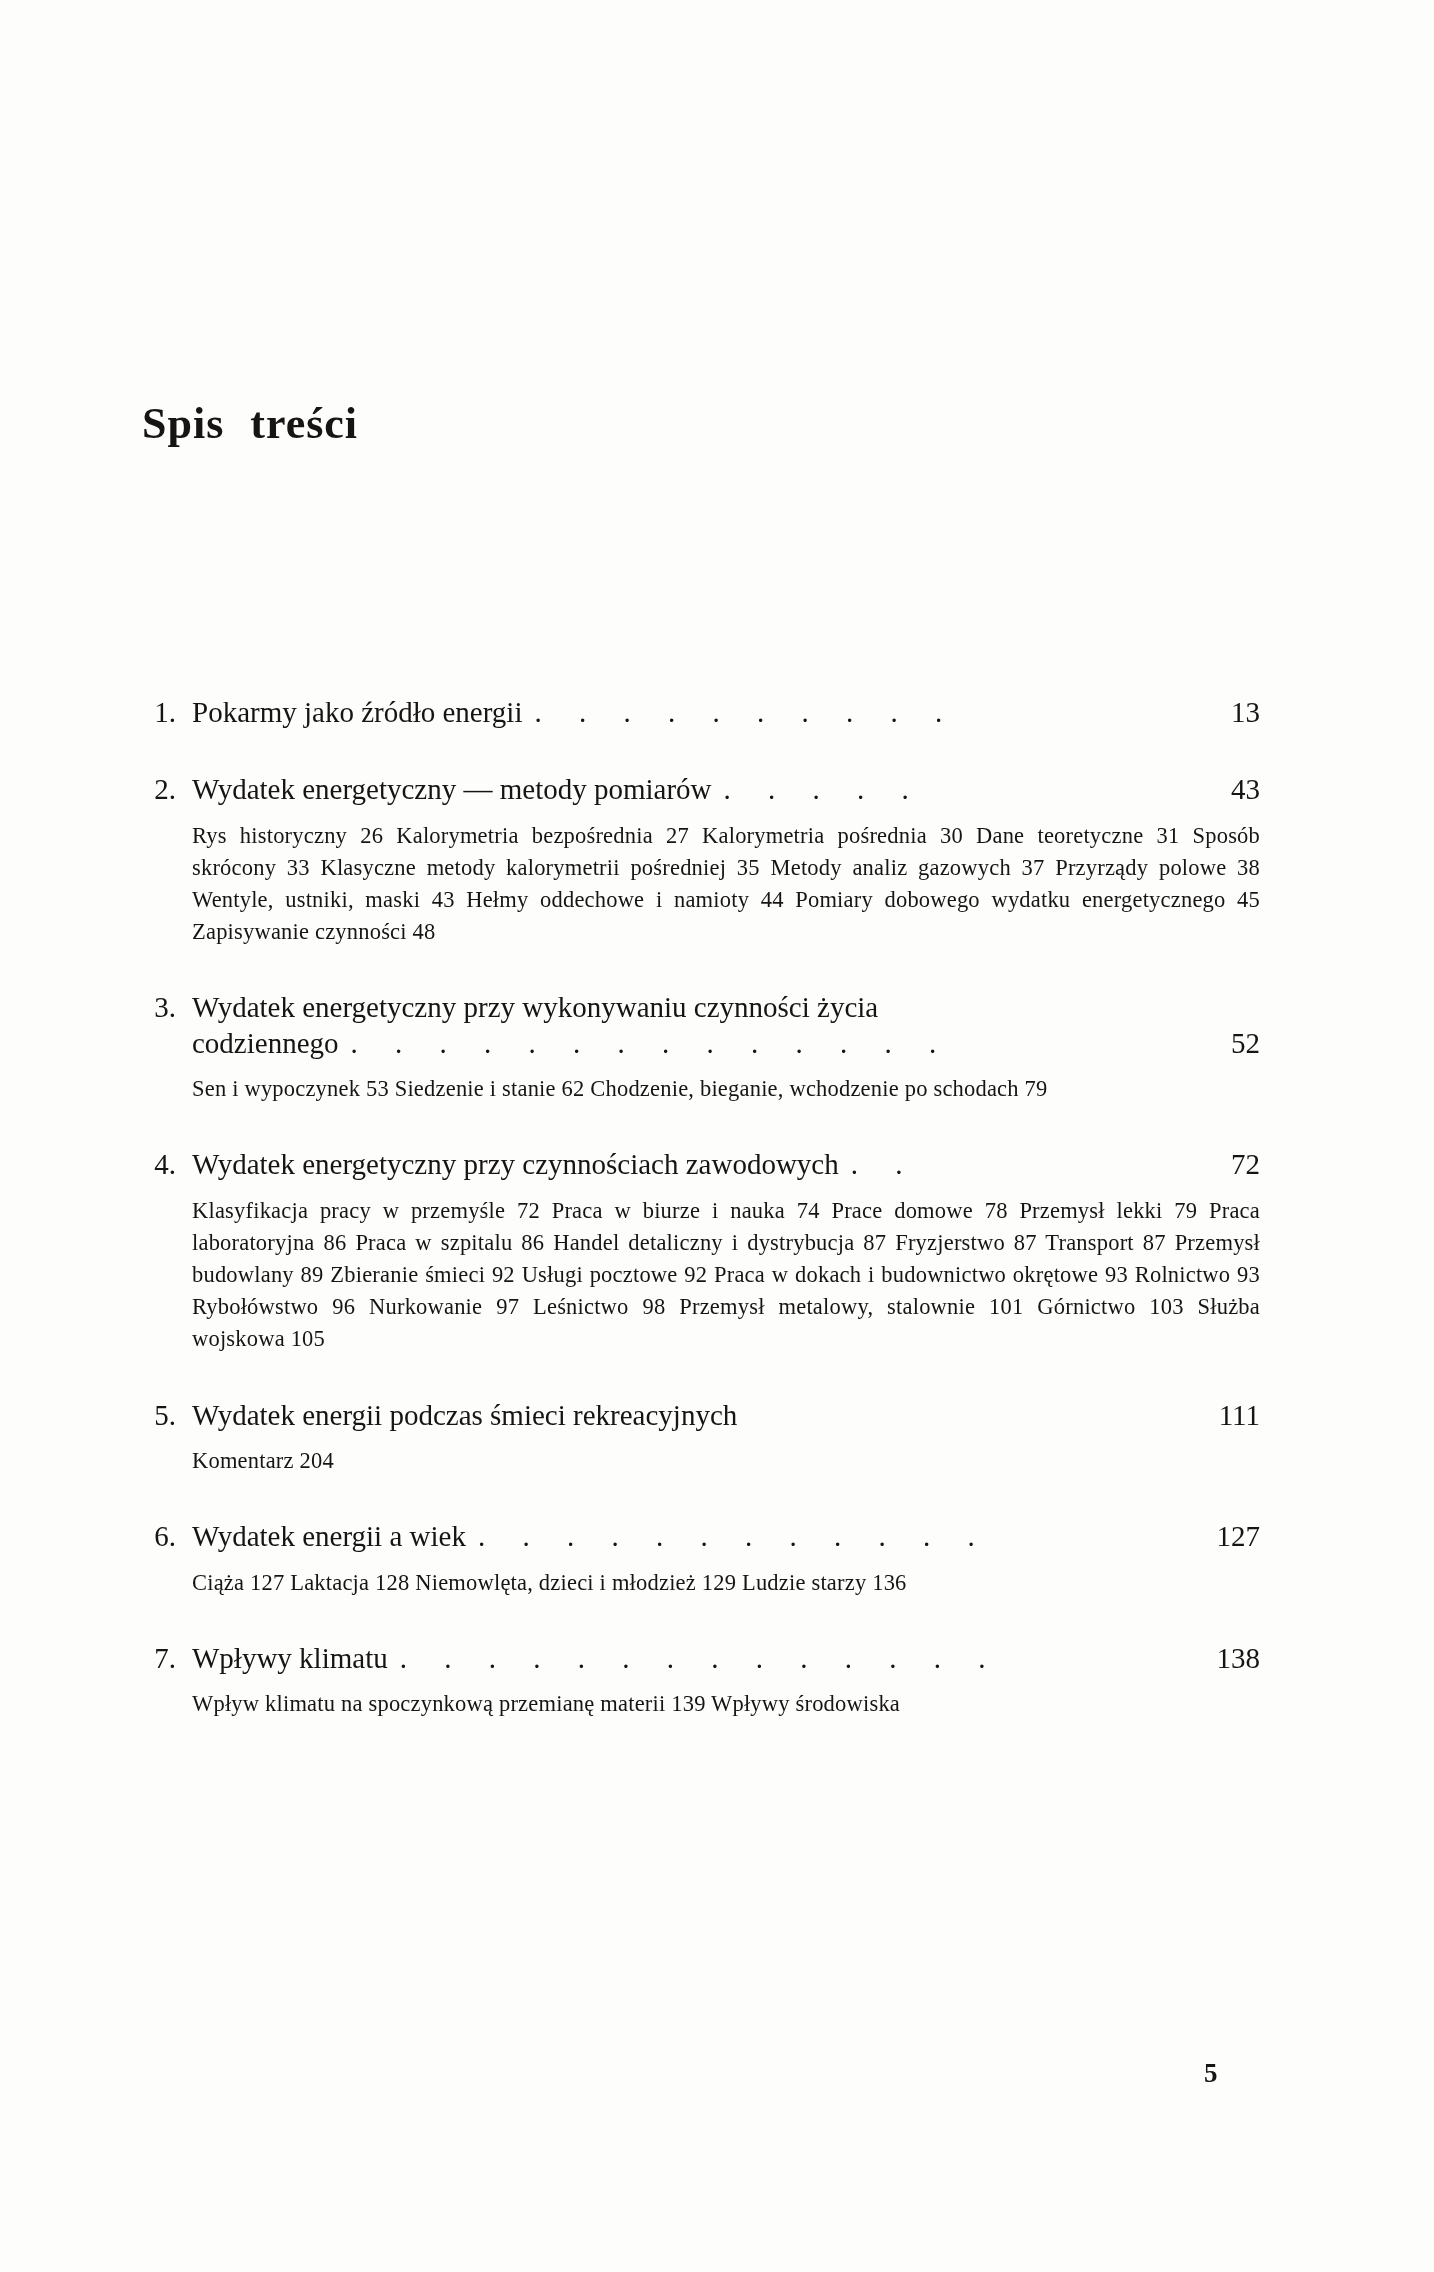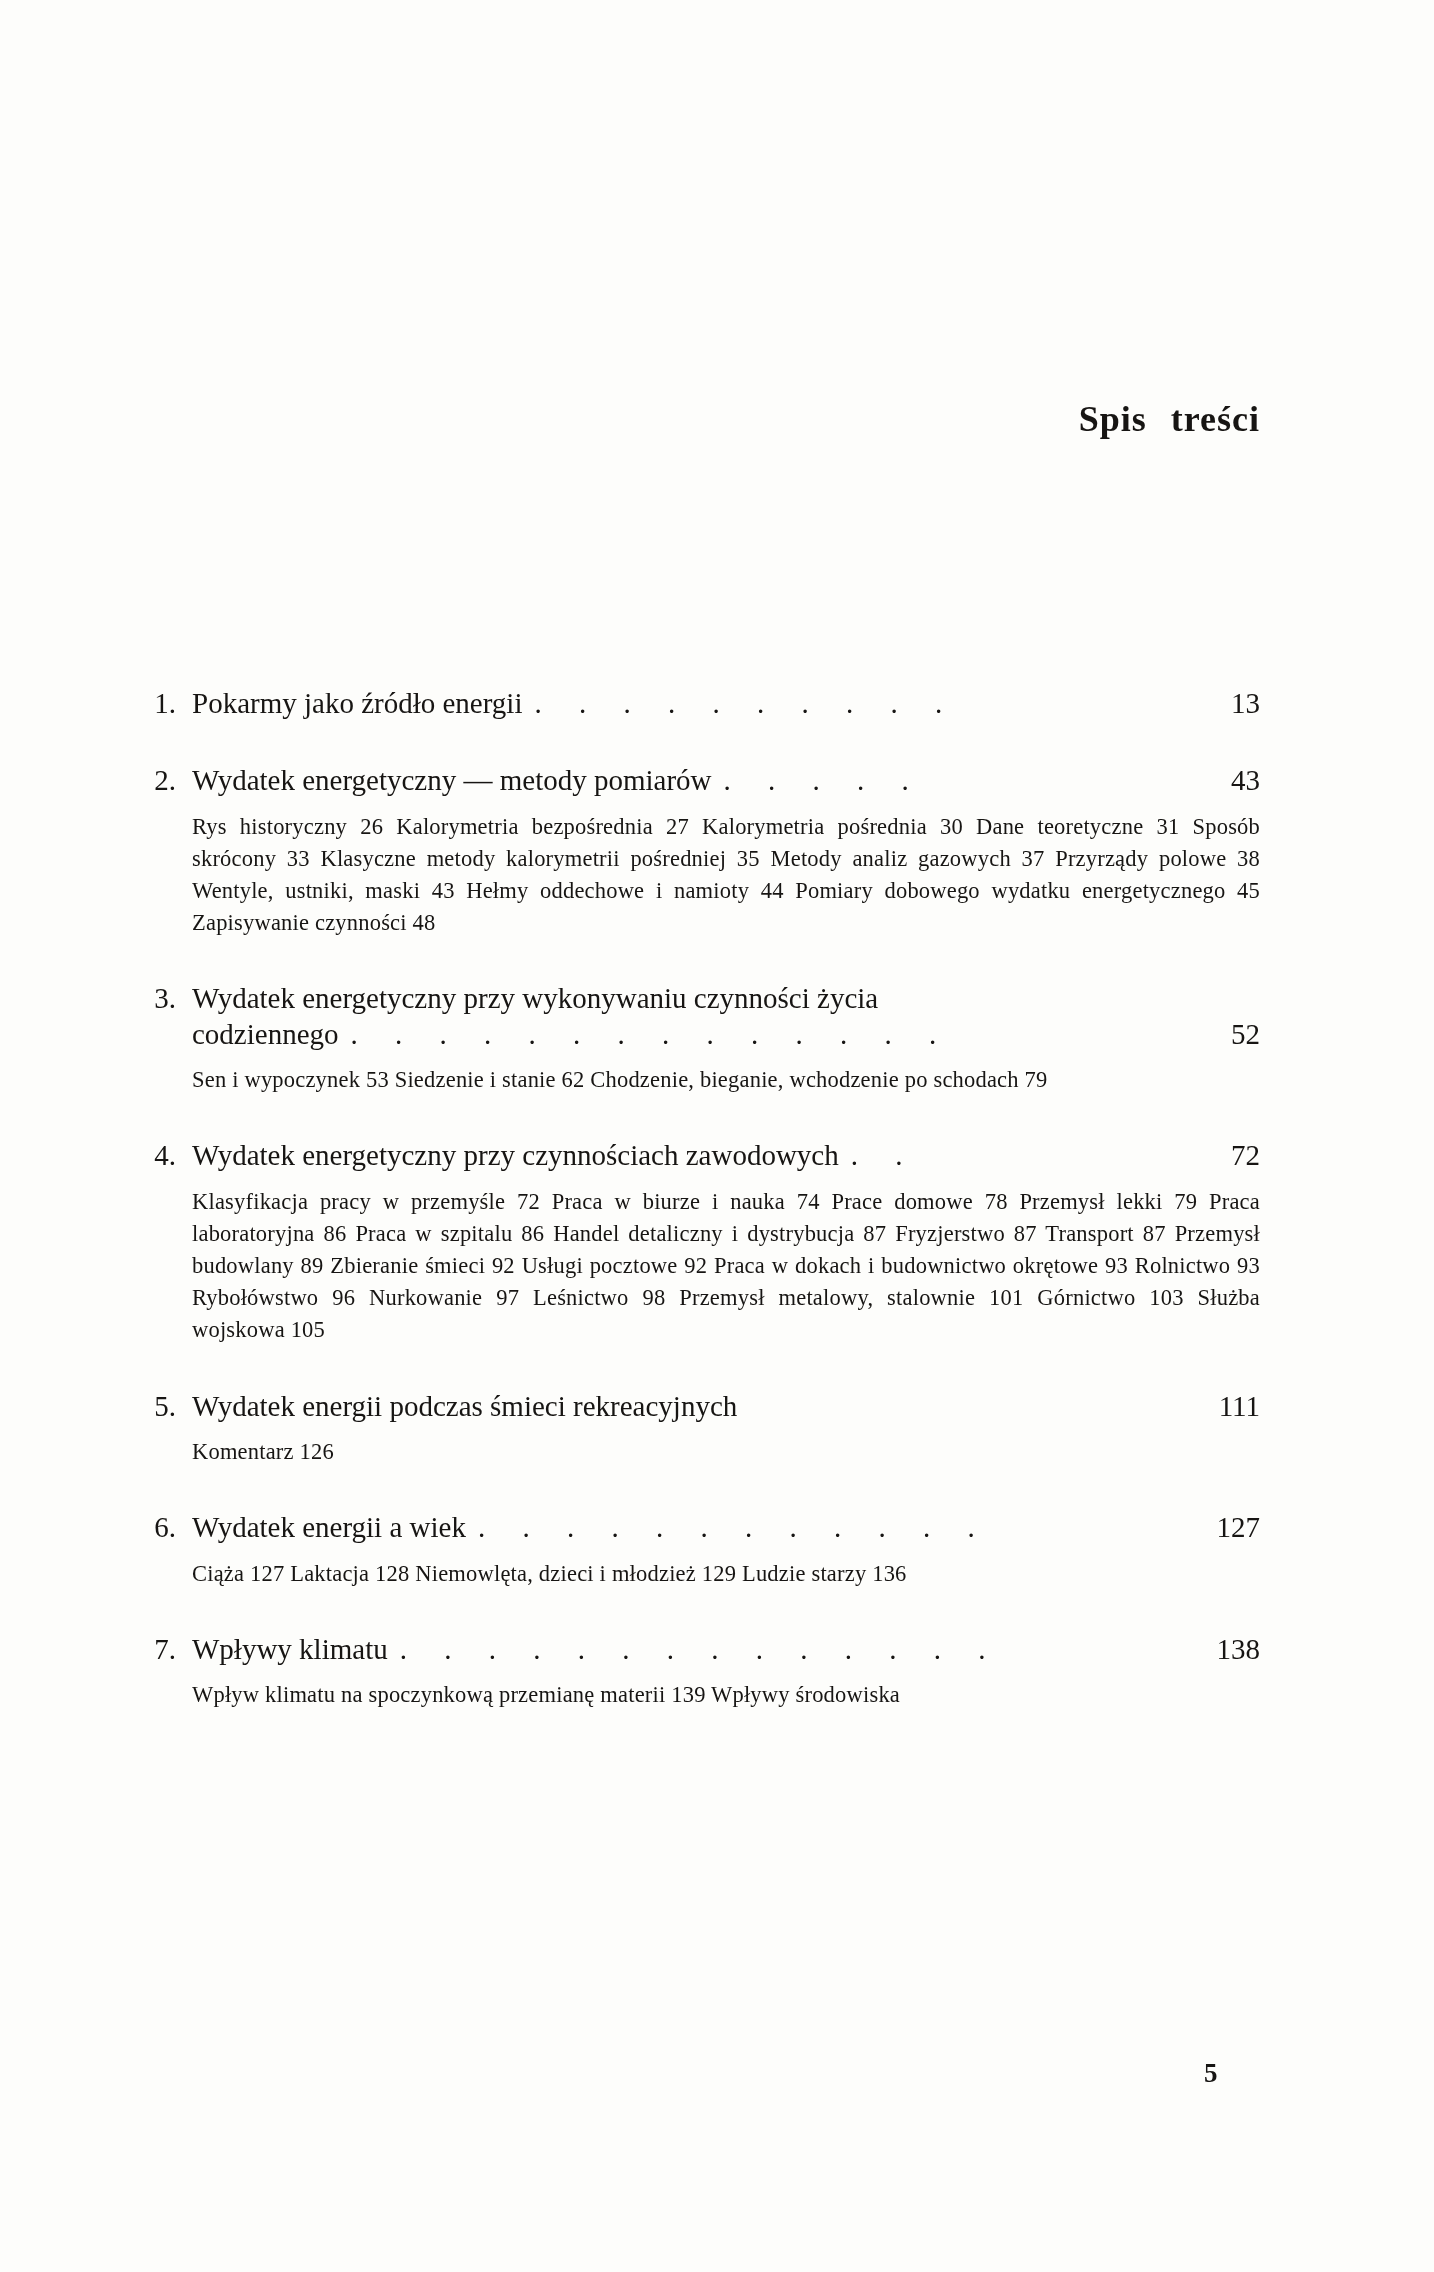--- a/index.html
+++ b/index.html
@@ -15,22 +15,22 @@
     overflow: hidden;
   }
   .content {
     position: absolute;
     left: 142px;
     top: 0;
     width: 1118px;
   }
   .doc-title {
     padding-top: 398px;
-    text-align: right;
-    font-size: 36px;
+    text-align: left;
+    font-size: 44px;
     font-weight: bold;
     letter-spacing: 1px;
     word-spacing: 14px;
   }
   .toc { margin-top: 246px; }
   .entry { margin-top: 42px; }
   .entry-row {
     display: flex;
     align-items: flex-end;
     font-size: 29px;
@@ -117,21 +117,21 @@
         </div>
         <p class="sub">Klasyfikacja pracy w przemyśle 72 Praca w biurze i nauka 74 Prace domowe 78 Przemysł lekki 79 Praca laboratoryjna 86 Praca w szpitalu 86 Handel detaliczny i dystrybucja 87 Fryzjerstwo 87 Transport 87 Przemysł budowlany 89 Zbieranie śmieci 92 Usługi pocztowe 92 Praca w dokach i budownictwo okrętowe 93 Rolnictwo 93 Rybołówstwo 96 Nurkowanie 97 Leśnictwo 98 Przemysł metalowy, stalownie 101 Górnictwo 103 Służba wojskowa 105</p>
       </div>
 
       <div class="entry">
         <div class="entry-row">
           <span class="num">5.</span>
           <span class="titlewrap"><span class="etitle">Wydatek energii podczas śmieci rekreacyjnych</span><span class="dots"></span></span>
           <span class="pg">111</span>
         </div>
-        <p class="sub">Komentarz 126</p>
+        <p class="sub">Komentarz 204</p>
       </div>
 
       <div class="entry">
         <div class="entry-row">
           <span class="num">6.</span>
           <span class="titlewrap"><span class="etitle">Wydatek energii a wiek</span><span class="dots">. . . . . . . . . . . .</span></span>
           <span class="pg">127</span>
         </div>
         <p class="sub">Ciąża 127 Laktacja 128 Niemowlęta, dzieci i młodzież 129 Ludzie starzy 136</p>
       </div>

